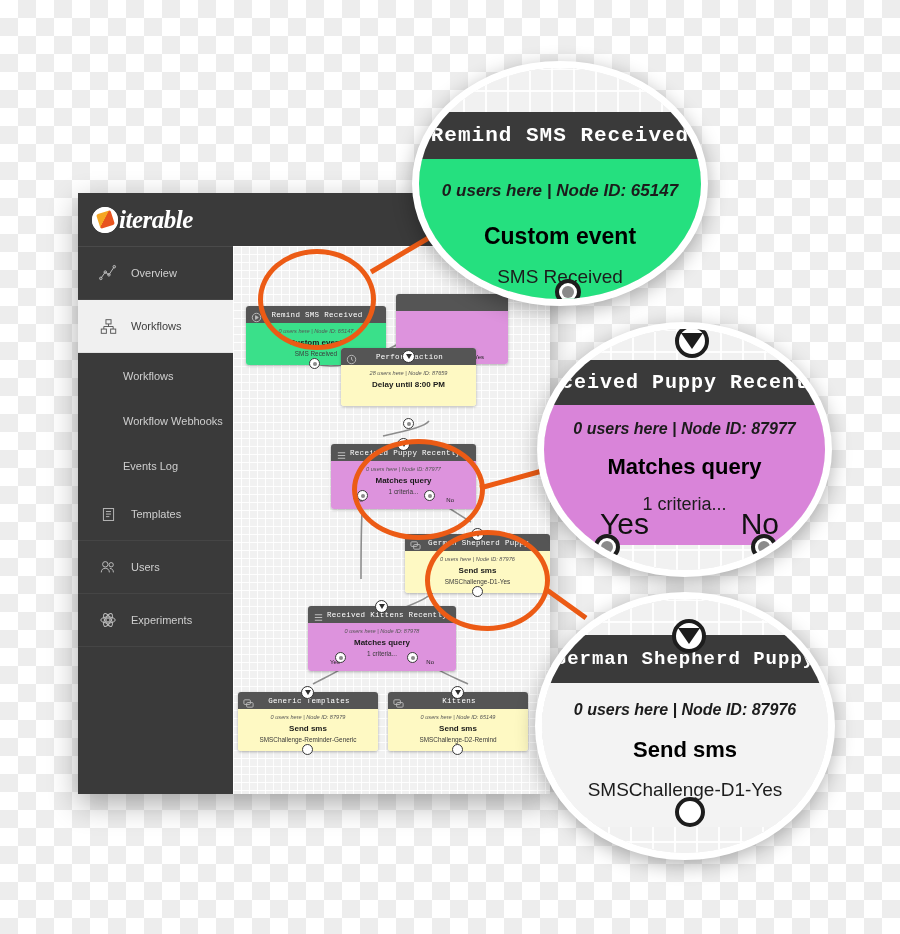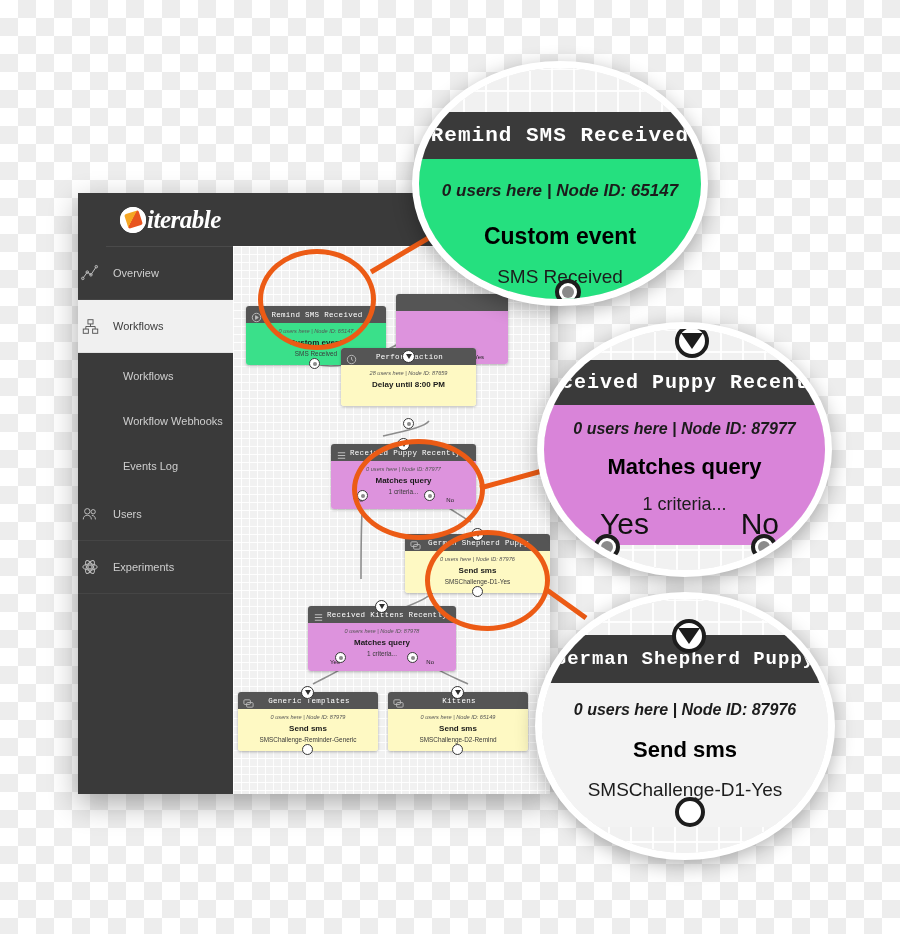--- a/index.html
+++ b/index.html
@@ -15,31 +15,31 @@
   }
   
   #app-window{
     position:absolute;left:78px;top:193px;width:472px;height:601px;
     box-shadow:0 10px 28px rgba(0,0,0,.32);
     background:#3a3a3a;overflow:hidden;
   }
   
   #sidebar{position:absolute;left:0;top:0;width:155px;height:601px;background:#3a3a3a;}
   .brand{height:53px;display:flex;align-items:center;padding-left:14px;background:#3a3a3a;
-         border-bottom:1px solid #4a4a4a;margin-left:28px;}
+         border-bottom:1px solid #4a4a4a;}
   .brand-logo{width:26px;height:26px;border-radius:50%;background:#fff;position:relative;flex:0 0 auto;
               display:flex;align-items:center;justify-content:center;}
   .brand-logo::before{content:"";position:absolute;width:15px;height:15px;
      background:linear-gradient(135deg,#f5a623 0%,#f5a623 45%,#e8541f 46%,#e8541f 100%);
      transform:rotate(-18deg);border-radius:2px;}
   .brand-logo::after{content:"";position:absolute;width:26px;height:26px;border-radius:50%;
      border:2px solid #fff;box-sizing:border-box;}
   .brand-name{color:#fff;font-family:"Liberation Serif",serif;font-style:italic;font-weight:bold;
               font-size:25px;letter-spacing:-.5px;margin-left:1px;}
-  .nav-item{height:52px;display:flex;align-items:center;padding-left:2px;
+  .nav-item{height:52px;display:flex;align-items:center;padding-left:20px;
             border-bottom:1px solid #454545;color:#cfcfcf;font-size:11px;cursor:pointer;}
   .nav-item .ic{width:20px;height:20px;margin-right:13px;flex:0 0 auto;
                 display:flex;align-items:center;justify-content:center;}
   .nav-item.active{background:#f0f0f0;color:#3c3c3c;border-bottom:1px solid #e2e2e2;}
   .nav-sub{height:45px;display:flex;align-items:center;padding-left:45px;color:#cfcfcf;
            font-size:11px;cursor:pointer;background:#3a3a3a;}
   .nav-sub:last-of-type{border-bottom:1px solid #454545;}
   
   #canvas-area{position:absolute;left:155px;top:0;width:317px;height:601px;background:#f4f4f4;}
   #canvas-topbar{height:53px;background:#3a3a3a;}
@@ -149,20 +149,29 @@
     <div class="nav-sub">
       <span>Workflows</span>
     </div>
     <div class="nav-sub">
       <span>Workflow Webhooks</span>
     </div>
     <div class="nav-sub">
       <span>Events Log</span>
     </div>
 
+    <div class="nav-item">
+      <span class="ic">
+        <svg viewBox="0 0 20 20" width="17" height="17" fill="none" stroke="#bdbdbd" stroke-width="1.1">
+          <rect x="4" y="3" width="12" height="14"></rect>
+            <path d="M7 6.5h6M7 9.5h6M7 12.5h4"></path>
+        </svg>
+      </span>
+      <span>Templates</span>
+    </div>
 
     <div class="nav-item">
       <span class="ic">
         <svg viewBox="0 0 20 20" width="18" height="18" fill="none" stroke="#bdbdbd" stroke-width="1.1">
           <circle cx="7" cy="7" r="3"></circle>
             <circle cx="13.5" cy="7.5" r="2.4"></circle>
           <path d="M2.5 16c0-3 2-4.6 4.5-4.6s4.5 1.6 4.5 4.6M12 11.6c2.3 0 4 1.5 4 4.4"></path>
         </svg>
       </span>
       <span>Users</span>

